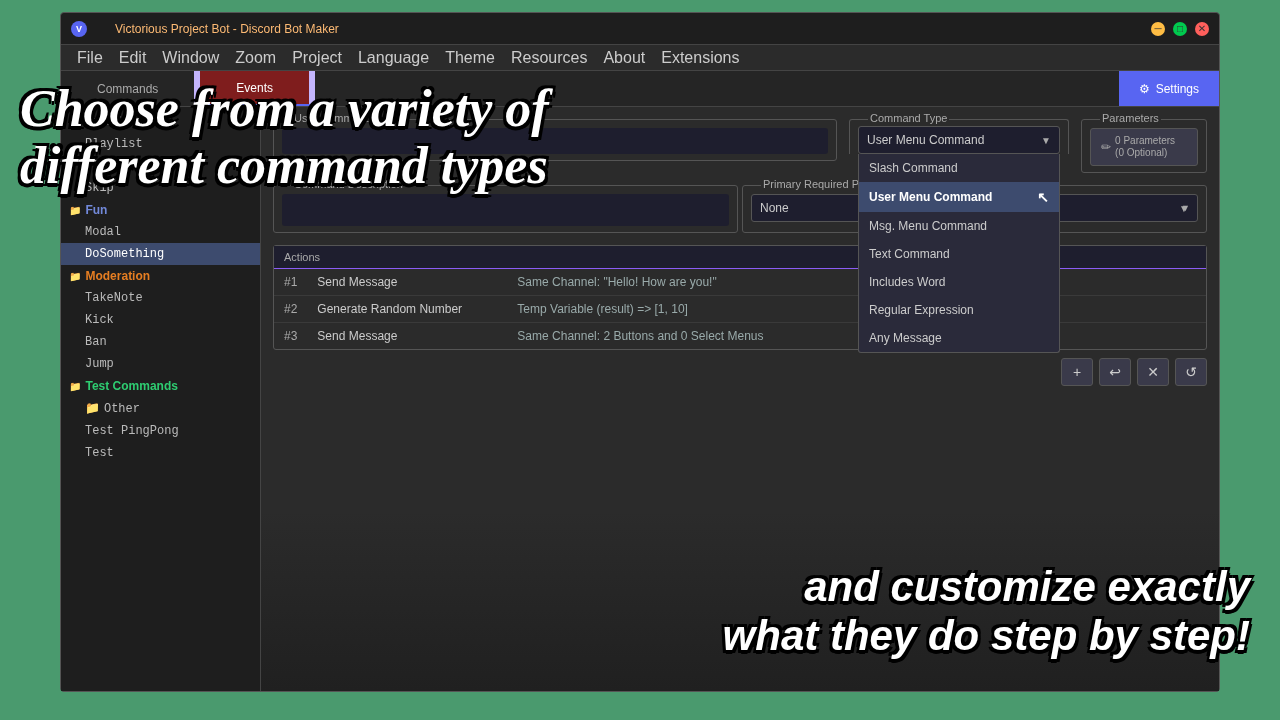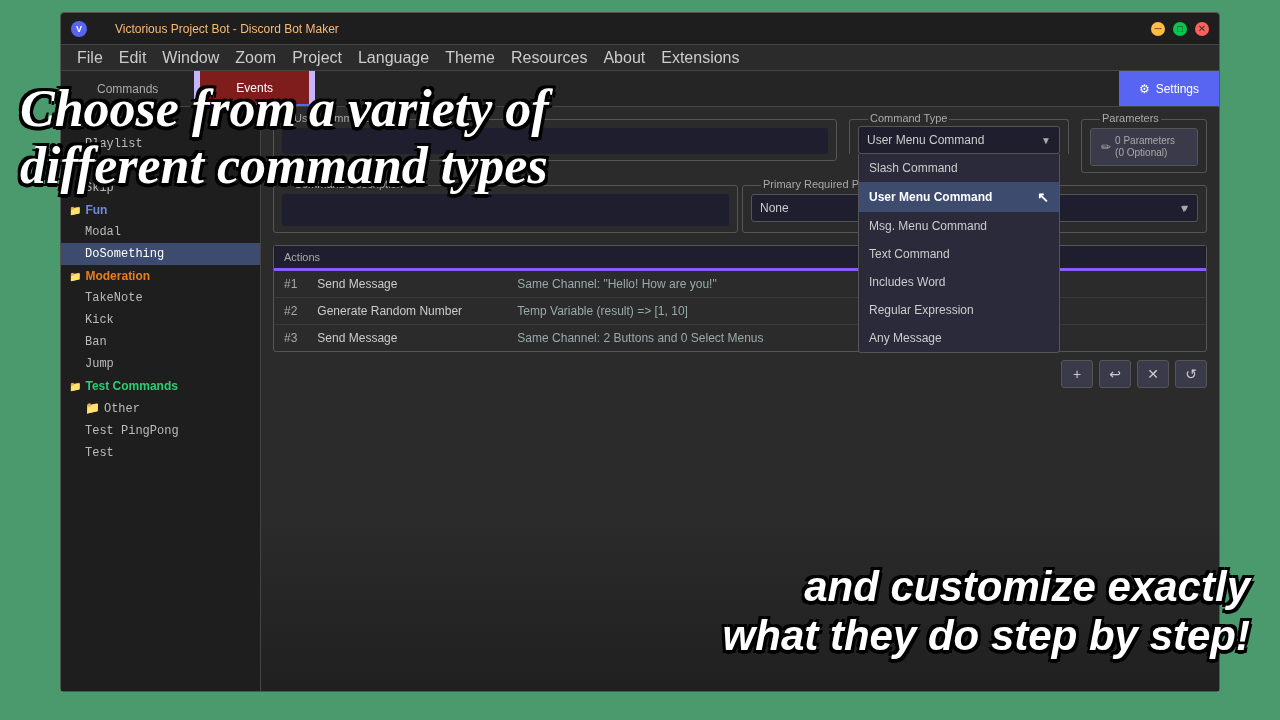--- a/index.html
+++ b/index.html
@@ -287,21 +287,21 @@
     
     .actions-section {
       border: 1px solid #555;
       border-radius: 3px;
     }
     .actions-header {
       background: #1e1e2e;
       padding: 5px 10px;
       color: #aaa;
       font-size: 11px;
-      border-bottom: 3px solid #8b5cf6;
+      border-bottom: 1px solid #8b5cf6;
     }
     .actions-table {
       width: 100%;
       border-collapse: collapse;
     }
     .actions-table tr {
       border-bottom: 1px solid #3a3a3a;
     }
     .actions-table tr:last-child { border-bottom: none; }
     .actions-table td {

